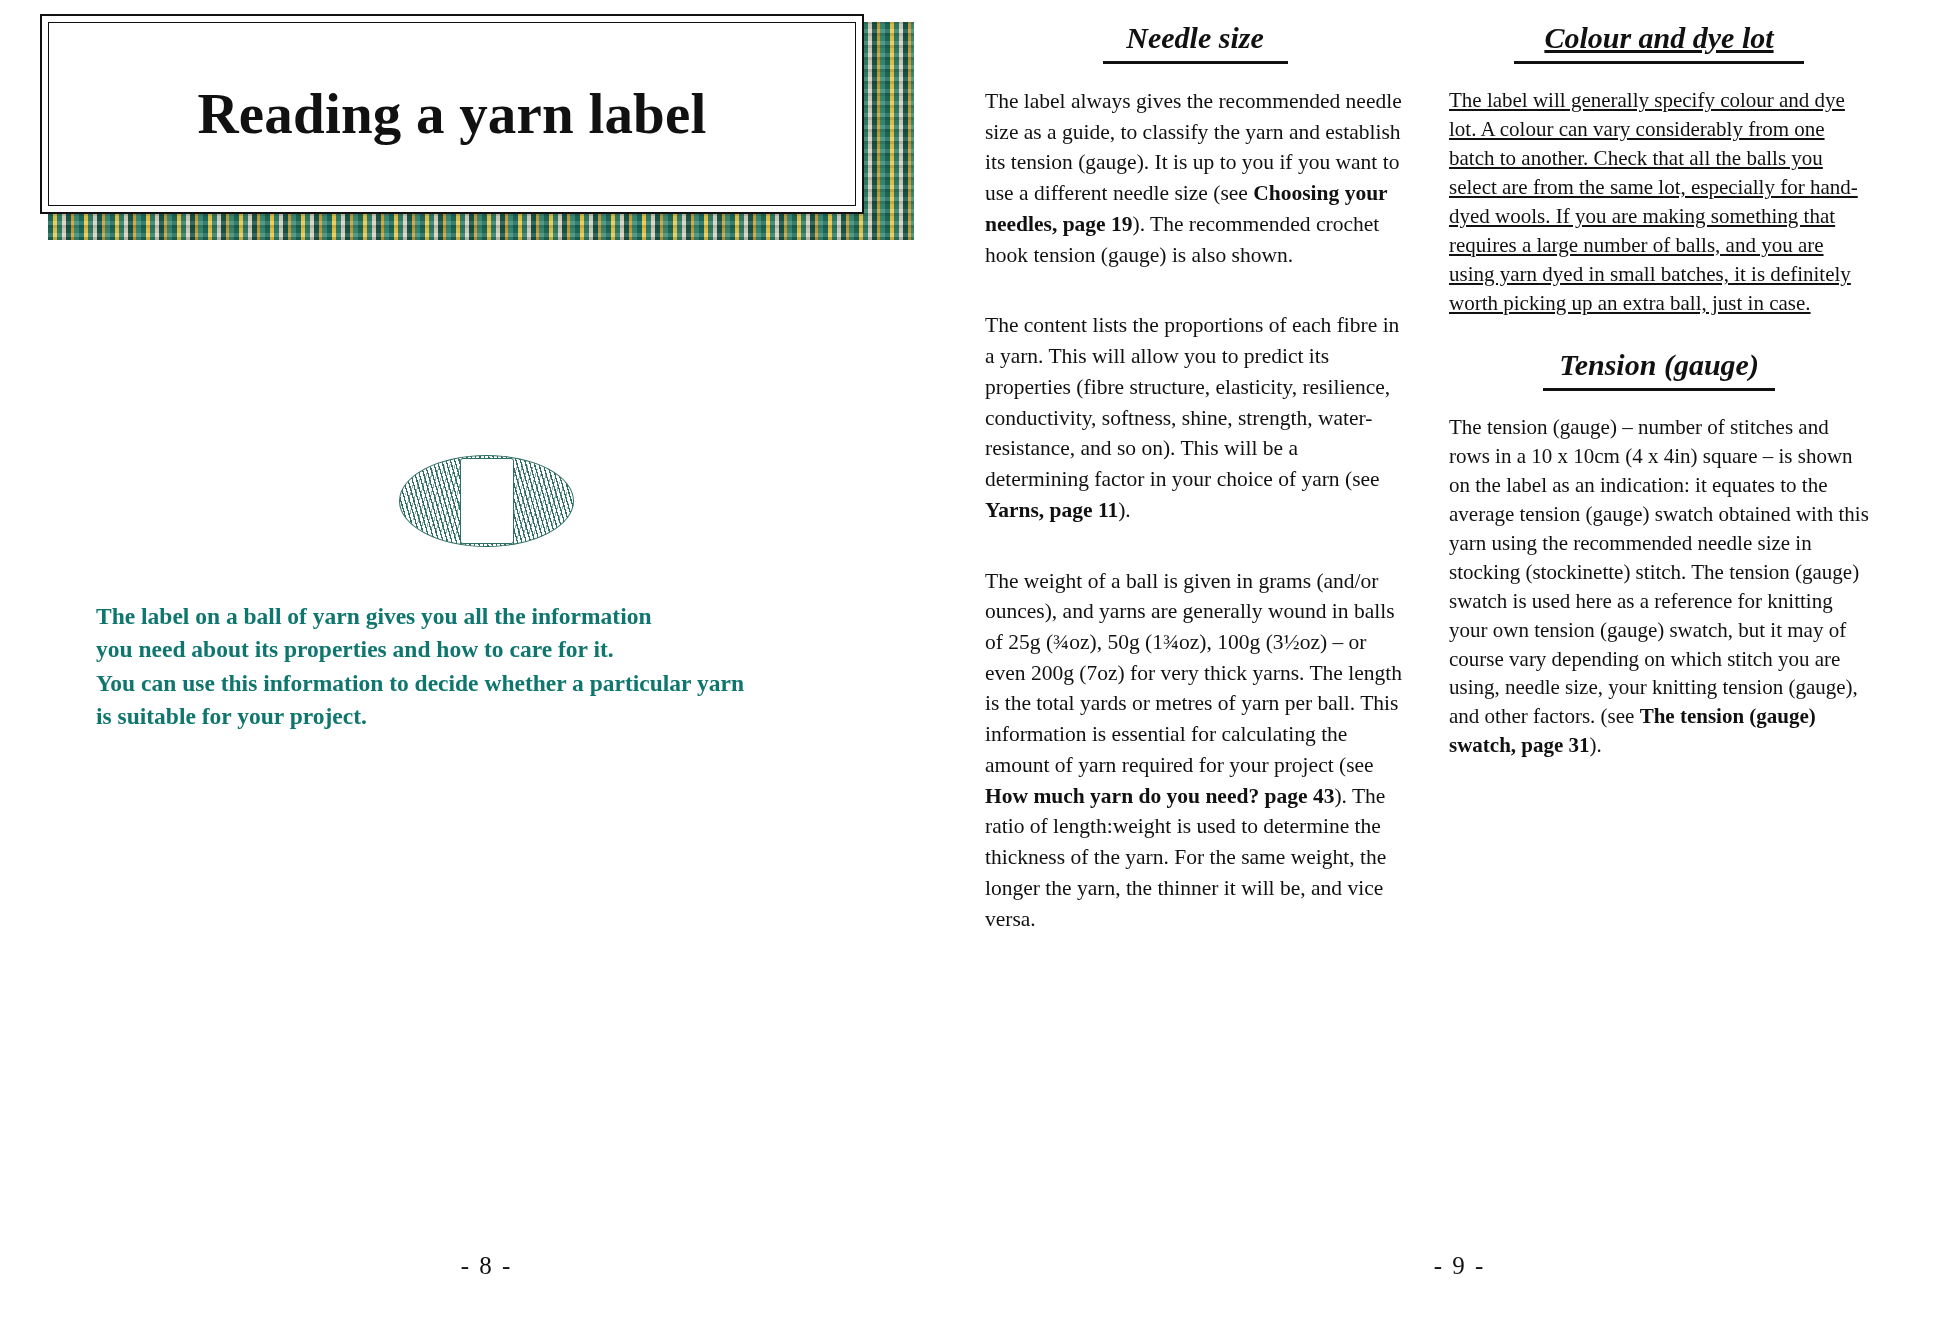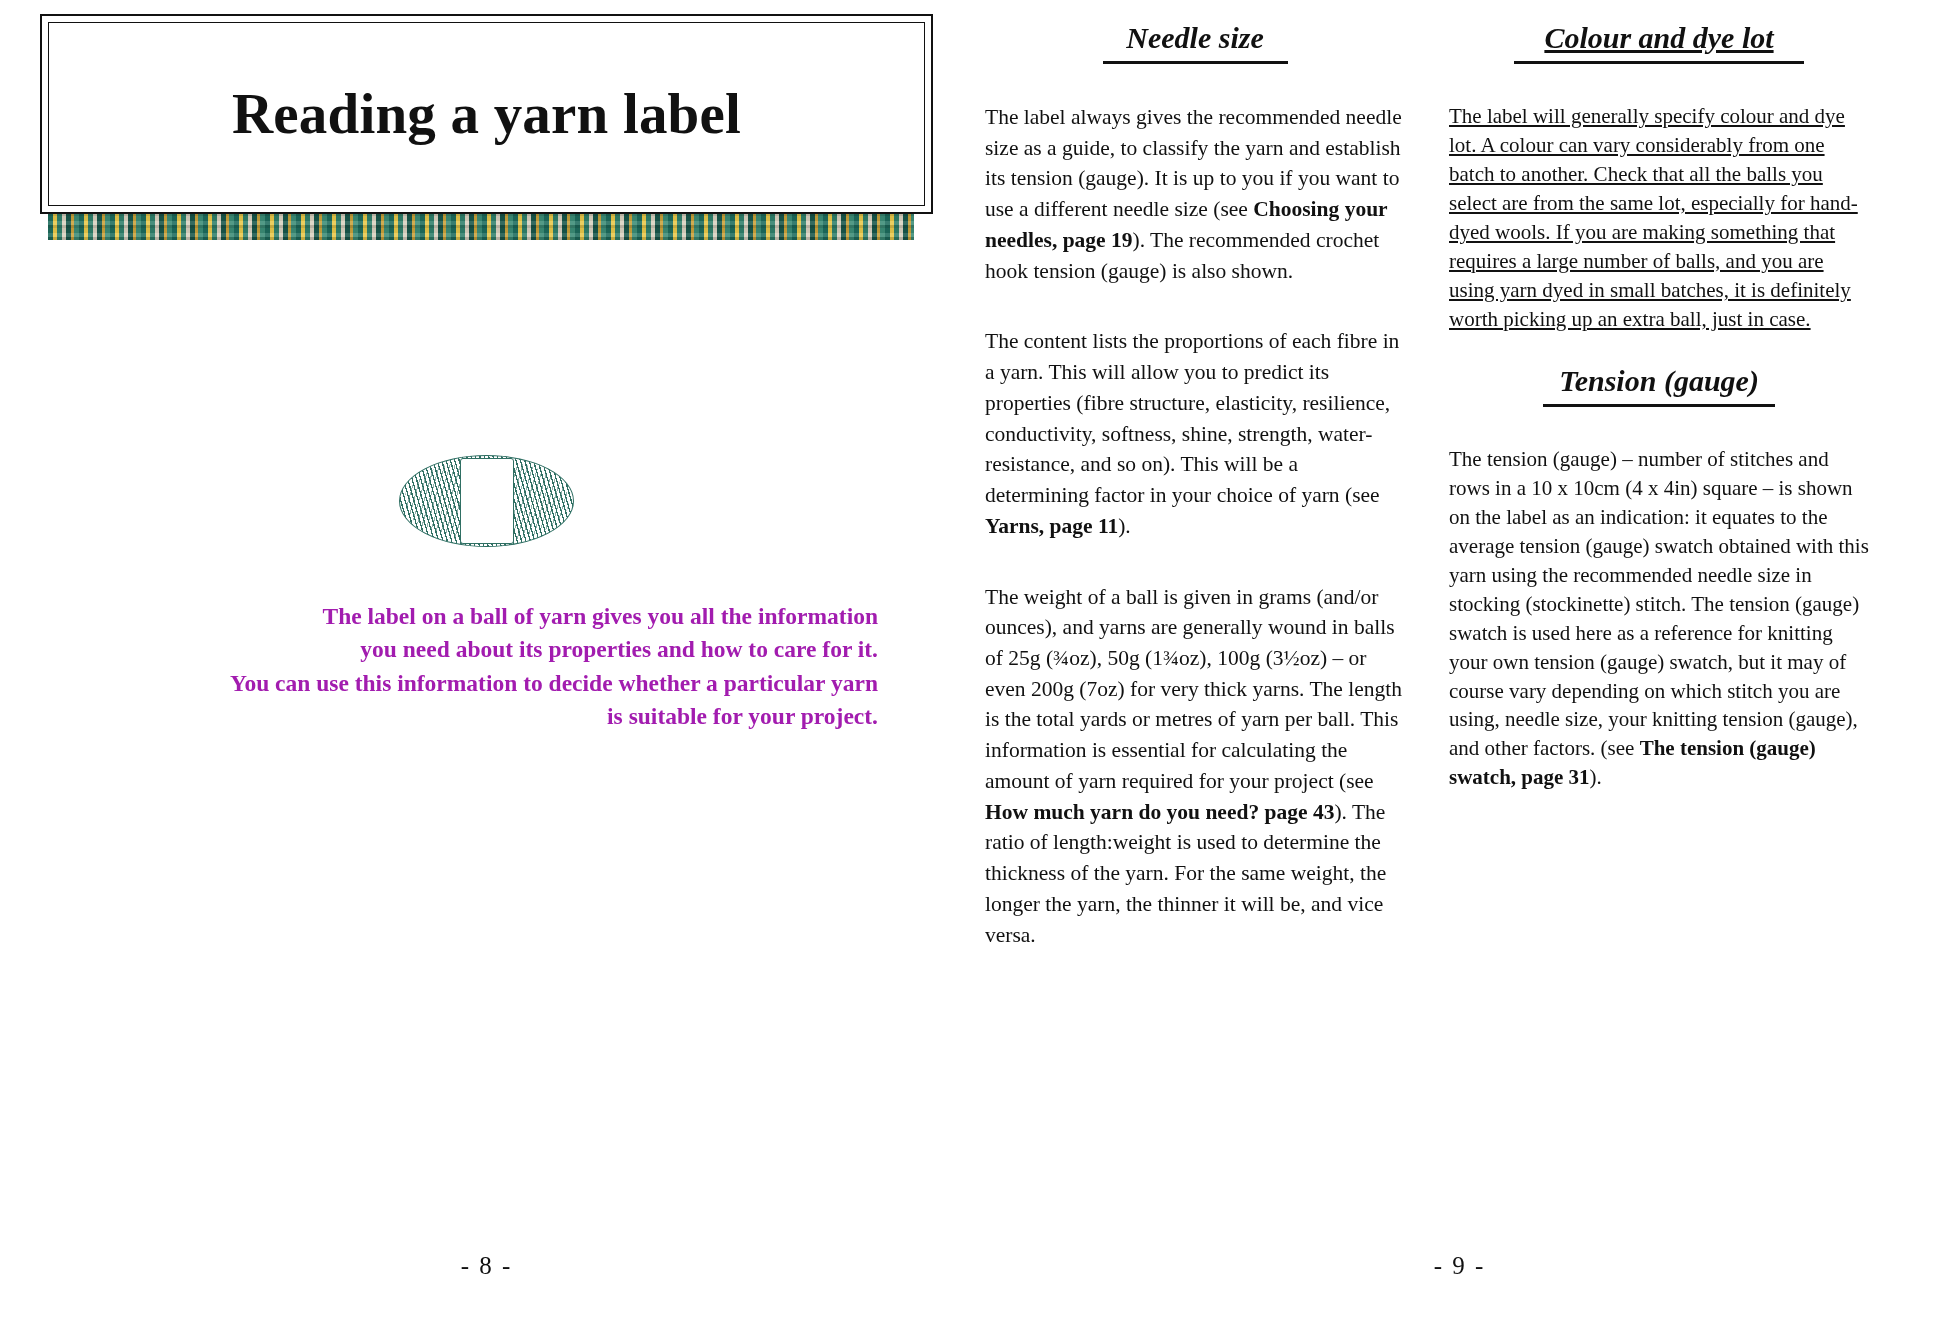--- a/index.html
+++ b/index.html
@@ -63,21 +63,21 @@
     background:
       repeating-linear-gradient(0deg,
         rgba(0,0,0,0.16) 0px, rgba(0,0,0,0.16) 3px,
         rgba(255,255,255,0.12) 3px, rgba(255,255,255,0.12) 7px,
         rgba(0,0,0,0.06) 7px, rgba(0,0,0,0.06) 12px);
   }
   .title-frame {
     position: absolute;
     left: 20px;
     top: 6px;
-    width: 893px;
+    width: 824px;
     height: 200px;
     background: #ffffff;
     border: 2px solid #111111;
     box-sizing: border-box;
     display: flex;
     align-items: center;
     justify-content: center;
   }
   .title-frame-inner {
     position: absolute;
@@ -145,25 +145,25 @@
     border: 1.5px solid #2f6f63;
     border-radius: 3px;
     box-sizing: border-box;
   }
 
   .left-caption {
     position: absolute;
     left: 96px;
     top: 600px;
     width: 782px;
-    text-align: right;
+    text-align: left;
     font-size: 23.5px;
     font-weight: 700;
     line-height: 1.42;
-    color: #a21caf;
+    color: #0f766e;
   }
 
   .folio {
     position: absolute;
     bottom: 44px;
     width: 100%;
     text-align: center;
     font-size: 25px;
     letter-spacing: 2px;
     color: #111111;
@@ -209,21 +209,21 @@
   .sec-body {
     font-size: 21.5px;
     line-height: 1.43;
     color: #111111;
     text-align: left;
   }
   .sec-body b { font-weight: 700; }
 
   .block { margin-bottom: 40px; }
   .block.tight { margin-bottom: 30px; text-decoration: underline; }
-  .block .sec-body { margin-top: 38px; }
+  .block .sec-body { margin-top: 22px; }
 
   .col-right .sec-body {
     font-size: 21px;
     line-height: 1.38;
   }
 
   .spacer-top-r1 { height: 8px; }
 </style>
 </head>
 <body>

